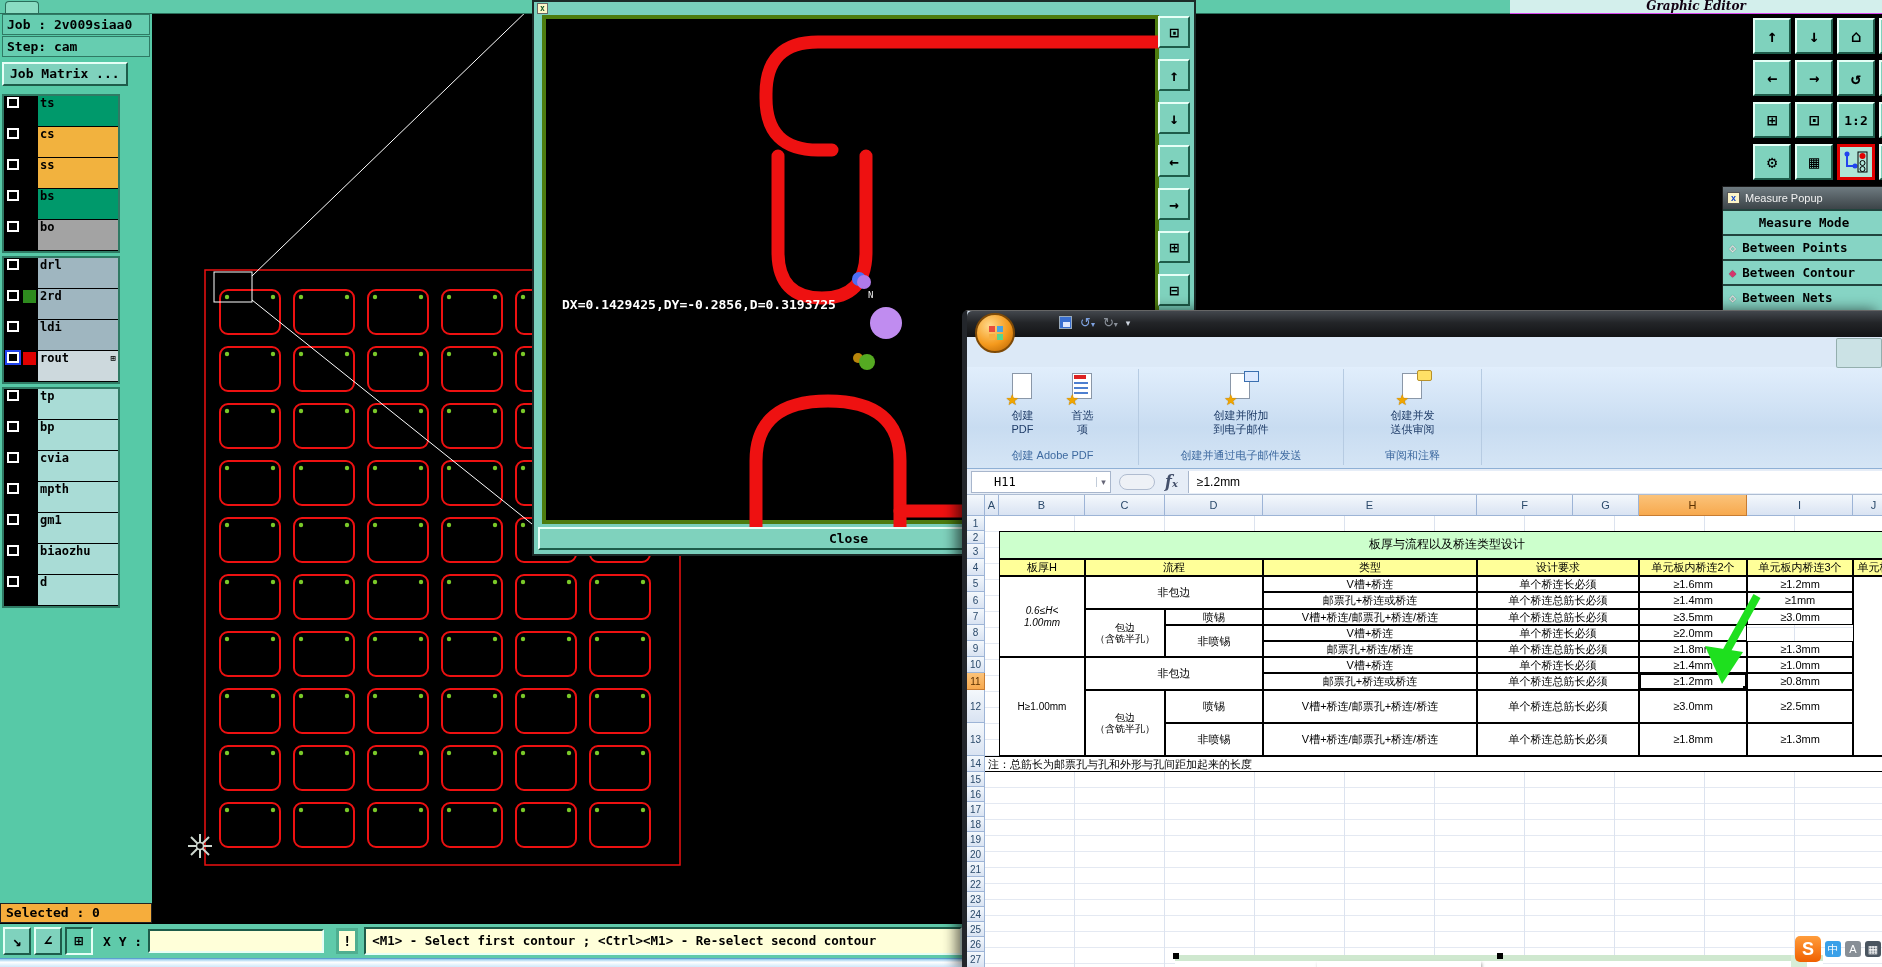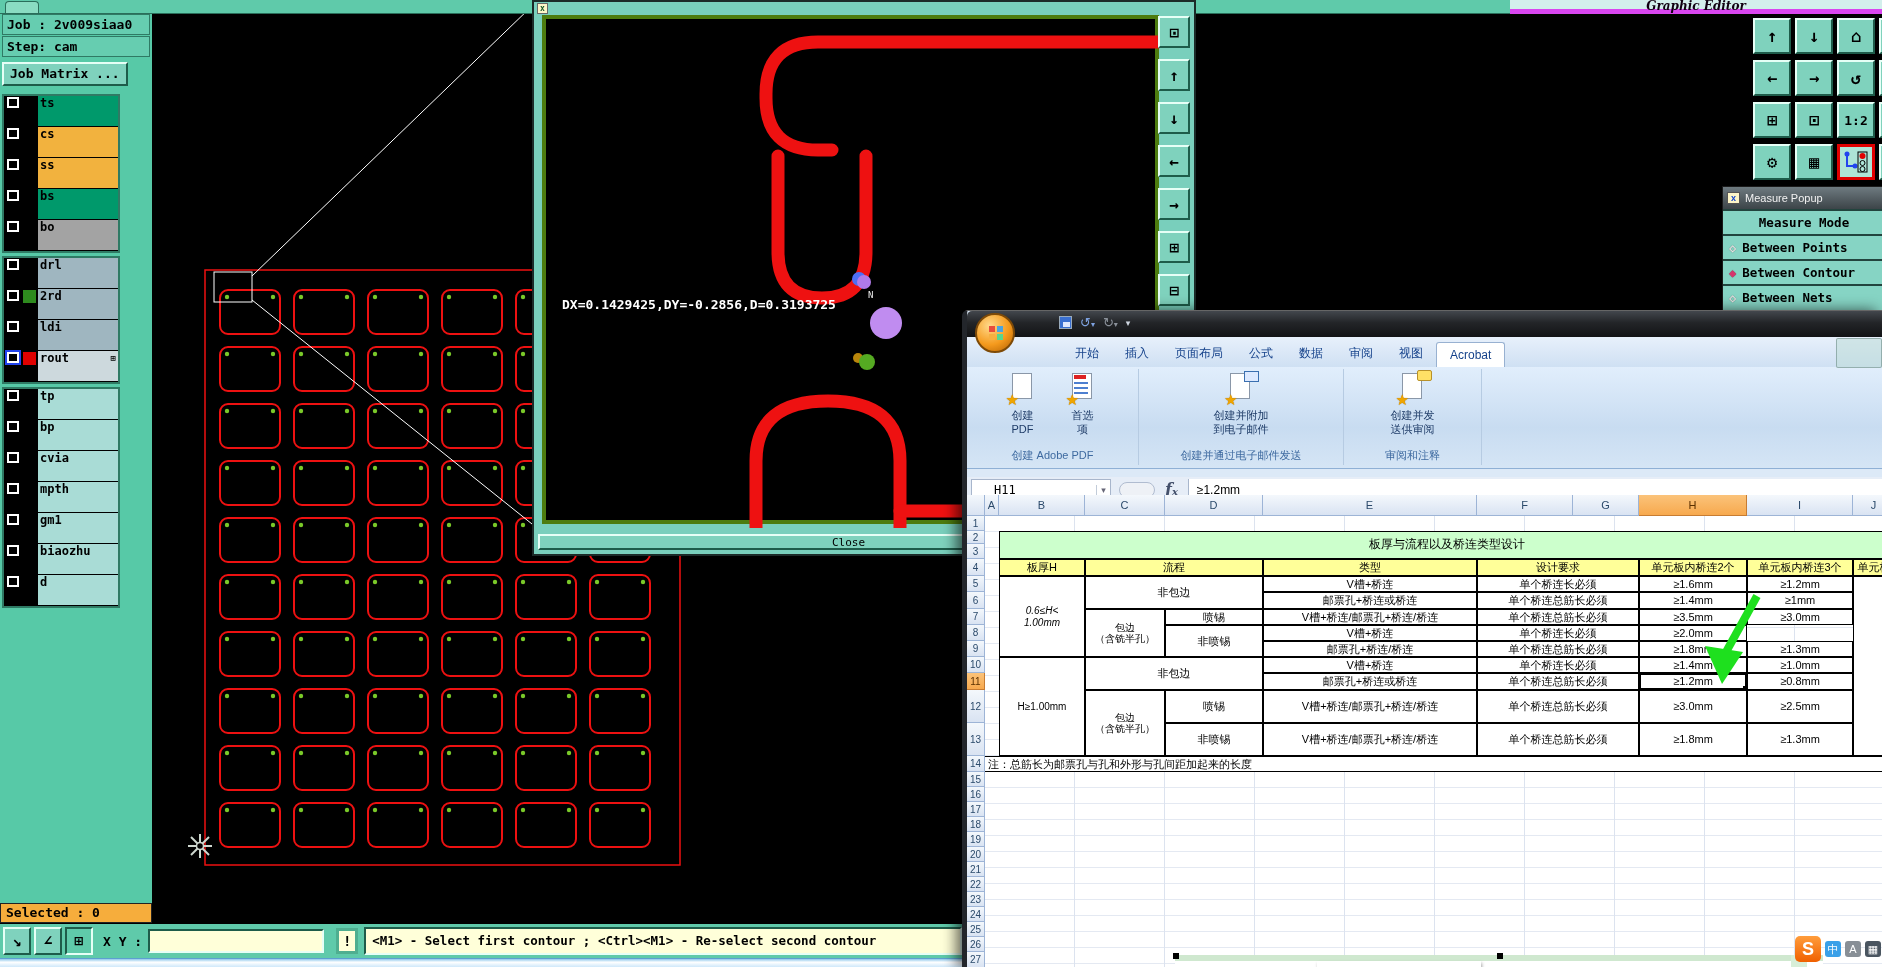--- a/index.html
+++ b/index.html
@@ -59,25 +59,25 @@
   #pv-icon { position:absolute; left:3px; top:1px; width:11px; height:11px; background:#fdf6c8;
     border:1px solid #666; color:#1a5a2a; font-size:8px; line-height:9px; text-align:center; font-weight:bold; }
   #pv-canvas { position:absolute; left:8px; top:13px; width:617px; height:509px; background:#000;
     border:4px solid #4d7c0f; }
   #pv-measure { position:absolute; left:16px; top:278px; color:#fff; font-size:13px; font-weight:bold;
     font-family:"DejaVu Sans Mono",monospace; }
   #pv-n { position:absolute; left:322px; top:271px; color:#eee; font-size:9px; }
   #pv-side { position:absolute; right:2px; top:14px; width:36px; }
   .pvbtn { width:32px; height:32px; margin:0 0 11px 2px; font-size:16px; font-weight:bold; color:#000;
     display:flex; align-items:center; justify-content:center; }
-  #pv-close { position:absolute; left:4px; bottom:4px; width:621px; height:16px; color:#000;
-    font-weight:normal; font-size:11px; display:flex; align-items:center; justify-content:center; }
+  #pv-close { position:absolute; left:4px; bottom:4px; width:621px; height:23px; color:#000;
+    font-weight:bold; font-size:13px; display:flex; align-items:center; justify-content:center; }
 
   
-  #ge-header { left:1510px; top:0; width:372px; height:14px; background:#d3efec; border-bottom:5px solid #d946ef;
+  #ge-header { left:1510px; top:0; width:372px; height:14px; background:#d3efec; border-bottom:1px solid #d946ef;
     z-index:12; text-align:center; font-family:"DejaVu Serif",serif; font-style:italic; font-weight:bold;
     font-size:12px; color:#101; line-height:13px; }
   #ge-grid { left:1753px; top:18px; width:129px; height:170px; z-index:12; }
   .gebtn { position:absolute; width:38px; height:36px; font-size:17px; font-weight:bold; color:#000;
     display:flex; align-items:center; justify-content:center; }
   .gebtn.active { border:3px solid #e00000; background:#aee4d6; }
 
   
   #measure-popup { left:1722px; top:186px; width:164px; height:132px; z-index:14;
     border:1px solid #1a1a1a; background:#86d4c4; }
@@ -117,21 +117,21 @@
   .ricon { position:relative; width:30px; height:34px; margin:0 auto; }
   .ricon .page { position:absolute; left:4px; top:0; width:20px; height:26px; background:#fff; border:1px solid #8a97a8; }
   .ricon .star { position:absolute; left:-2px; bottom:-2px; color:#f0a500; font-size:15px; text-shadow:0 0 1px #915e00; }
   .ricon .redbar { position:absolute; left:6px; top:2px; width:12px; height:4px; background:#d22; }
   .ricon .bluelines { position:absolute; left:6px; top:9px; width:14px; height:12px;
     background:repeating-linear-gradient(#4d7fd0 0 2px, transparent 2px 5px); }
   .ricon .mail { position:absolute; right:-3px; top:-2px; width:15px; height:11px; background:#dce9ff;
     border:1px solid #3a6fb0; }
   .ricon .bubble { position:absolute; right:-4px; top:-3px; width:15px; height:11px; background:#ffe066;
     border:1px solid #b8912a; border-radius:2px; }
-  #fbar { position:absolute; left:0; top:166px; width:100%; height:26px; background:#e6edf7;
+  #fbar { position:absolute; left:0; top:158px; width:100%; height:26px; background:#e6edf7;
     border-bottom:1px solid #aebdd3; display:flex; align-items:center; }
   #name-box { width:140px; height:22px; background:#fff; border:1px solid #a8b6cc; margin-left:4px;
     font-size:12px; display:flex; align-items:center; }
   #name-box .val { flex:1; padding-left:22px; font-family:"DejaVu Sans Mono",monospace; }
   #name-box .dd { width:14px; border-left:1px solid #c2ccd9; color:#667; font-size:9px; text-align:center; }
   #fbar-oval { width:36px; height:16px; border-radius:8px; background:#eef1f6; border:1px solid #b0bcd0; margin-left:8px; }
   #fx { font-family:"DejaVu Serif",serif; font-style:italic; font-weight:bold; color:#44506b; margin:0 10px 0 10px; }
   #formula-field { flex:1; height:22px; background:#fff; border-left:1px solid #a8b6cc; font-size:12px;
     line-height:22px; padding-left:8px; }
   #sheet { position:absolute; left:0; top:184px; width:920px; height:473px; background:#fff; overflow:hidden; }
@@ -609,30 +609,20 @@
     </div>
   </div>
   <div id="office-btn">
     <svg id="office-grid" viewBox="0 0 14 14">
         <rect x="0" y="0" width="6" height="6" fill="#e84c3d"></rect>
         <rect x="8" y="0" width="6" height="6" fill="#4aa3e0"></rect>
         <rect x="0" y="8" width="6" height="6" fill="#f5b041"></rect>
         <rect x="8" y="8" width="6" height="6" fill="#58d68d"></rect>
       </svg>
   </div>
-  <div id="xl-tabs">
-      <div class="xl-tab">开始</div>
-      <div class="xl-tab">插入</div>
-      <div class="xl-tab">页面布局</div>
-      <div class="xl-tab">公式</div>
-      <div class="xl-tab">数据</div>
-      <div class="xl-tab">审阅</div>
-      <div class="xl-tab">视图</div>
-      <div class="xl-tab active">Acrobat</div>
-    </div>
   <div id="ribbon">
       <div class="rgroup" style="width: 172px;">
         <div class="rbtn">
           <div class="ricon">
             <span class="page"></span>
             <span class="star">★</span>
           </div>
           <div class="rbtn-label">创建
 PDF</div>
         </div>

